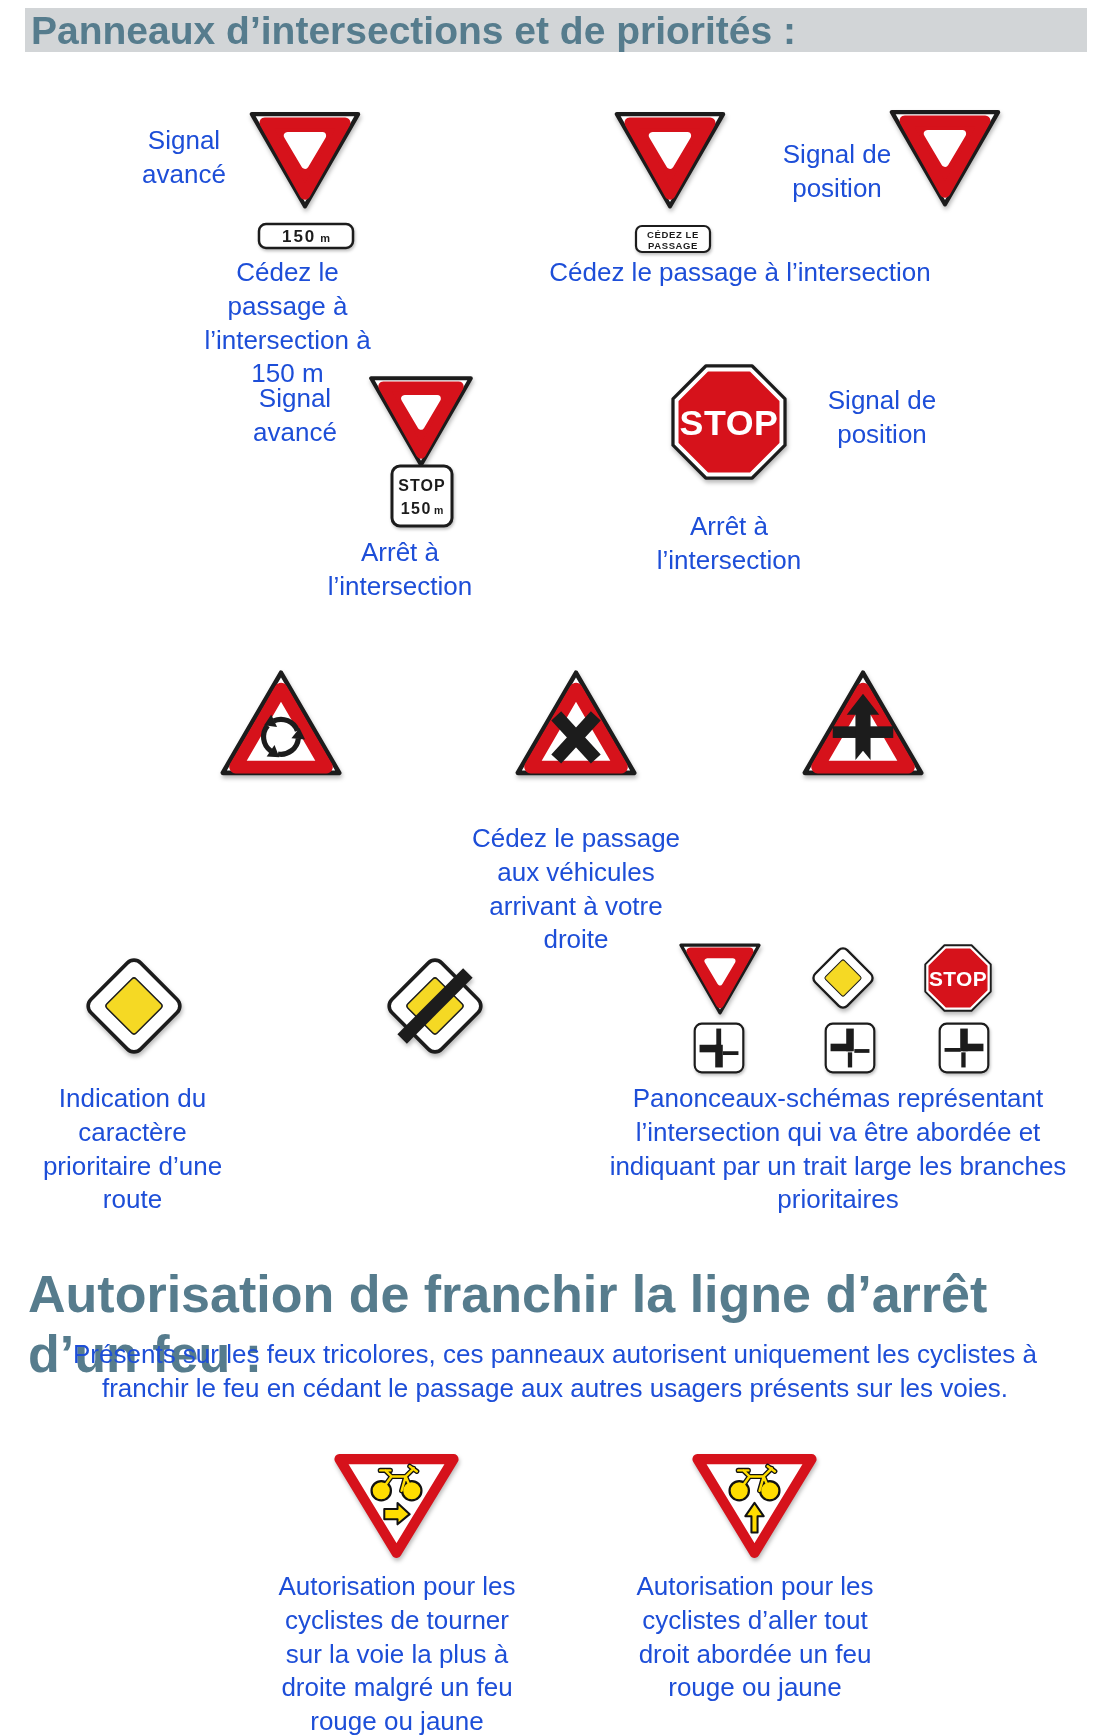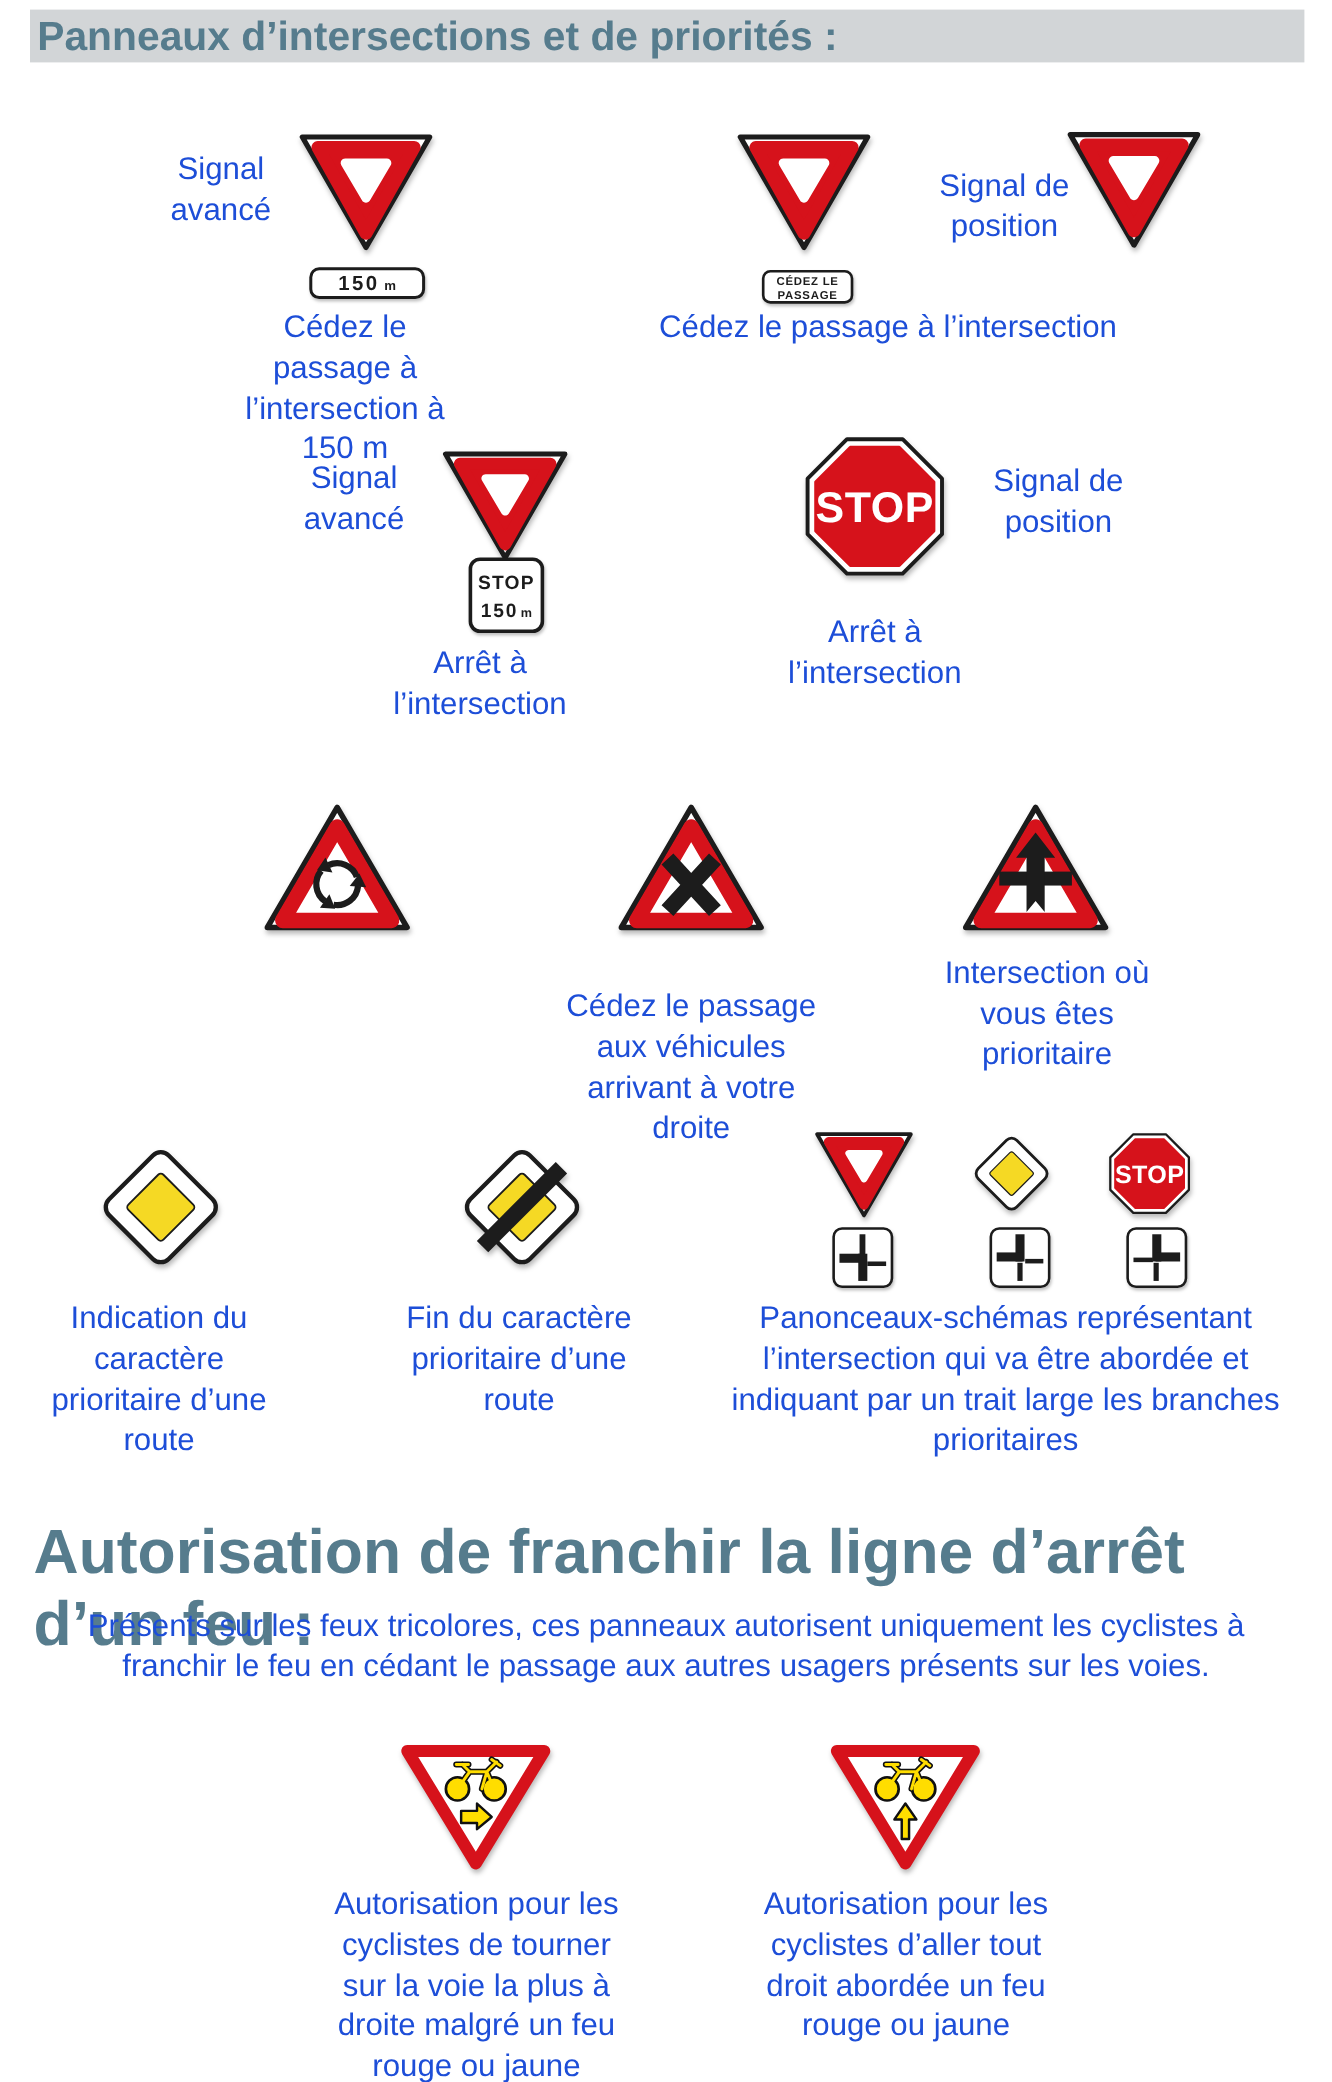--- a/index.html
+++ b/index.html
@@ -1,21 +1,21 @@
 <!DOCTYPE html>
 <html><head>
 <meta charset="utf-8">
 <style>
   html,body{margin:0;padding:0;background:#fff;}
   #canvas{position:relative;width:1110px;height:1735px;background:#fff;overflow:hidden;
           font-family:"Liberation Sans",sans-serif;}
   .txt{position:absolute;font-size:26px;line-height:1.3;color:#1d4ed8;text-align:center;font-weight:500;}
   .nowrap{white-space:nowrap;}
   .h1bar{position:absolute;left:25px;top:8px;width:1062px;height:44px;background:#d2d5d7;}
-  .h1bar h1{margin:0;padding:2px 0 0 6px;font-size:34px;line-height:42px;font-weight:700;color:#567c8d;letter-spacing:0;}
+  .h1bar h1{margin:0;padding:2px 0 0 6px;font-size:39px;line-height:42px;font-weight:700;color:#567c8d;letter-spacing:0;}
   .h2{position:absolute;left:28px;top:1264px;width:1060px;margin:0;font-size:52px;font-weight:700;color:#567c8d;}
   .sign{position:absolute;filter:drop-shadow(1px 3px 2px rgba(0,0,0,0.28));}
   .panel{position:absolute;filter:drop-shadow(1px 2px 1.5px rgba(0,0,0,0.25));}
   svg text{font-family:"Liberation Sans",sans-serif;}
   .stoptxt{font-weight:700;font-size:33px;fill:#fff;text-anchor:middle;letter-spacing:0.5px;}
   .ptxt{font-weight:700;fill:#1c1c1c;text-anchor:middle;}
   #svgdefs{position:absolute;width:0;height:0;overflow:hidden;}
 </style>
 </head>
 <body>
@@ -119,21 +119,20 @@
   <svg class="sign" style="left:506px;top:660px;" width="140" height="128" viewBox="0 0 120 110">
     <use href="#warn-shape"></use>
     <path d="M43,48 L77,85 M77,48 L43,85" stroke="#1c1c1c" stroke-width="11.5" fill="none"></path>
   </svg>
   <svg class="sign" style="left:793px;top:660px;" width="140" height="128" viewBox="0 0 120 110">
     <use href="#warn-shape"></use>
     <rect x="34" y="57" width="52" height="10" fill="#1c1c1c"></rect>
     <polygon points="60,29 74,47 66.5,47 66.5,86 60,78 53.5,86 53.5,47 46,47" fill="#1c1c1c"></polygon>
   </svg>
   <div class="txt" style="left:461px;top:794px;width:230px;margin-top:28px;">Cédez le passage aux véhicules arrivant à votre droite</div>
-  <div class="txt" style="left:785px;top:794px;width:175px;">Intersection où vous êtes prioritaire</div>
 
   <svg class="sign" style="left:72px;top:944px;" width="124" height="124" viewBox="0 0 120 120">
       <use href="#diamond-shape"></use>
     </svg>
   <svg class="sign" style="left:373px;top:944px;" width="124" height="124" viewBox="0 0 120 120">
       <use href="#diamond-end-shape"></use>
     </svg>
 
   <svg class="sign" style="left:672px;top:934px;" width="96" height="86" viewBox="0 0 120 108">
       <use href="#yield-shape"></use>
@@ -161,21 +160,20 @@
   </svg>
   <svg class="panel" style="left:937px;top:1021px;" width="54" height="54" viewBox="0 0 100 100">
     <use href="#pano-frame"></use>
     <rect x="43" y="14" width="14" height="42" fill="#1c1c1c"></rect>
     <rect x="48" y="42" width="38" height="14" fill="#1c1c1c"></rect>
     <rect x="14" y="50" width="30" height="7" fill="#1c1c1c"></rect>
     <rect x="45" y="58" width="8" height="28" fill="#1c1c1c"></rect>
   </svg>
 
   <div class="txt" style="left:25px;top:1082px;width:215px;">Indication du caractère prioritaire d’une route</div>
-  <div class="txt" style="left:325px;top:1082px;width:215px;">Fin du caractère prioritaire d’une route</div>
   <div class="txt" style="left:583px;top:1082px;width:510px;">Panonceaux-schémas représentant l’intersection qui va être abordée et indiquant par un trait large les branches prioritaires</div>
 
   <h2 class="h2">Autorisation de franchir la ligne d’arrêt d’un feu :</h2>
   <div class="txt" style="left:40px;top:1338px;width:1030px;">Présents sur les feux tricolores, ces panneaux autorisent uniquement les cyclistes à franchir le feu en cédant le passage aux autres usagers présents sur les voies.</div>
 
   <svg class="sign" style="left:330px;top:1449px;" width="133" height="114" viewBox="0 0 130 112">
     <use href="#bike-tri"></use>
     <use href="#bike-glyph"></use>
     <polygon points="53,59 66,59 66,53 78,64 66,74 66,69 53,69" fill="#ffdd00" stroke="#111" stroke-width="2" stroke-linejoin="round"></polygon>
   </svg>

